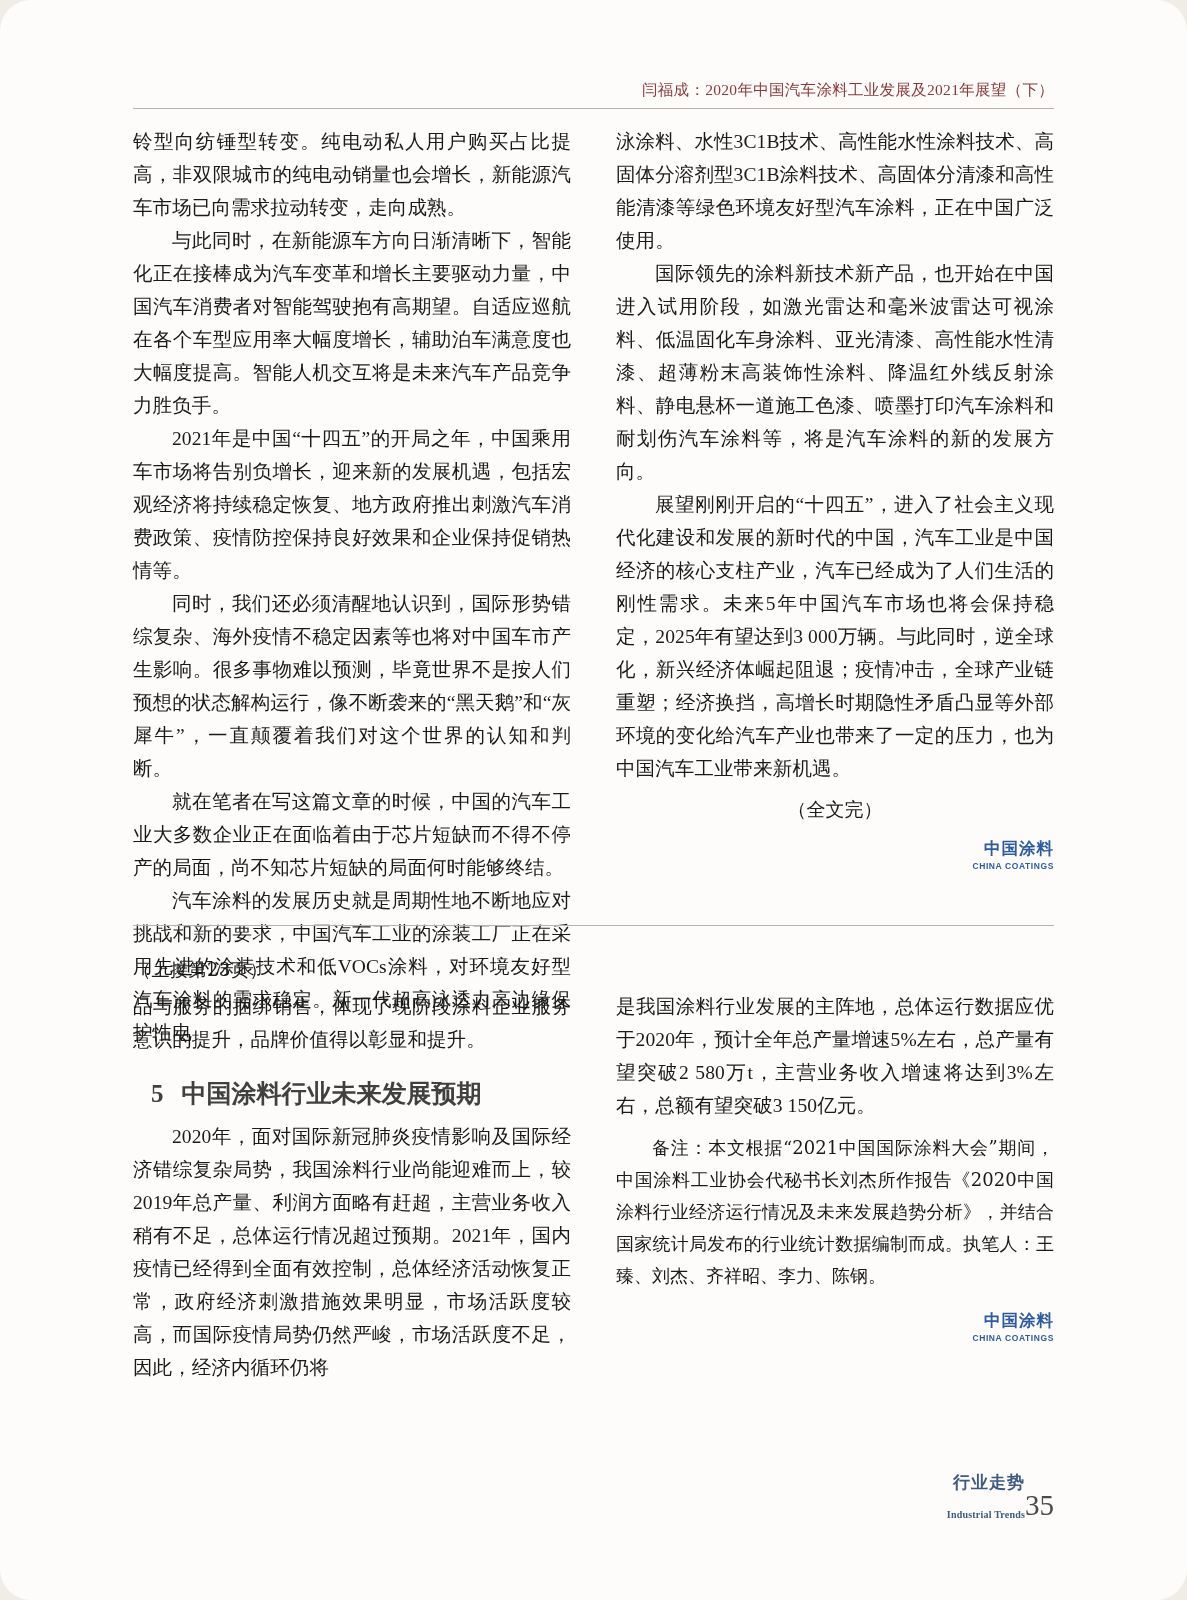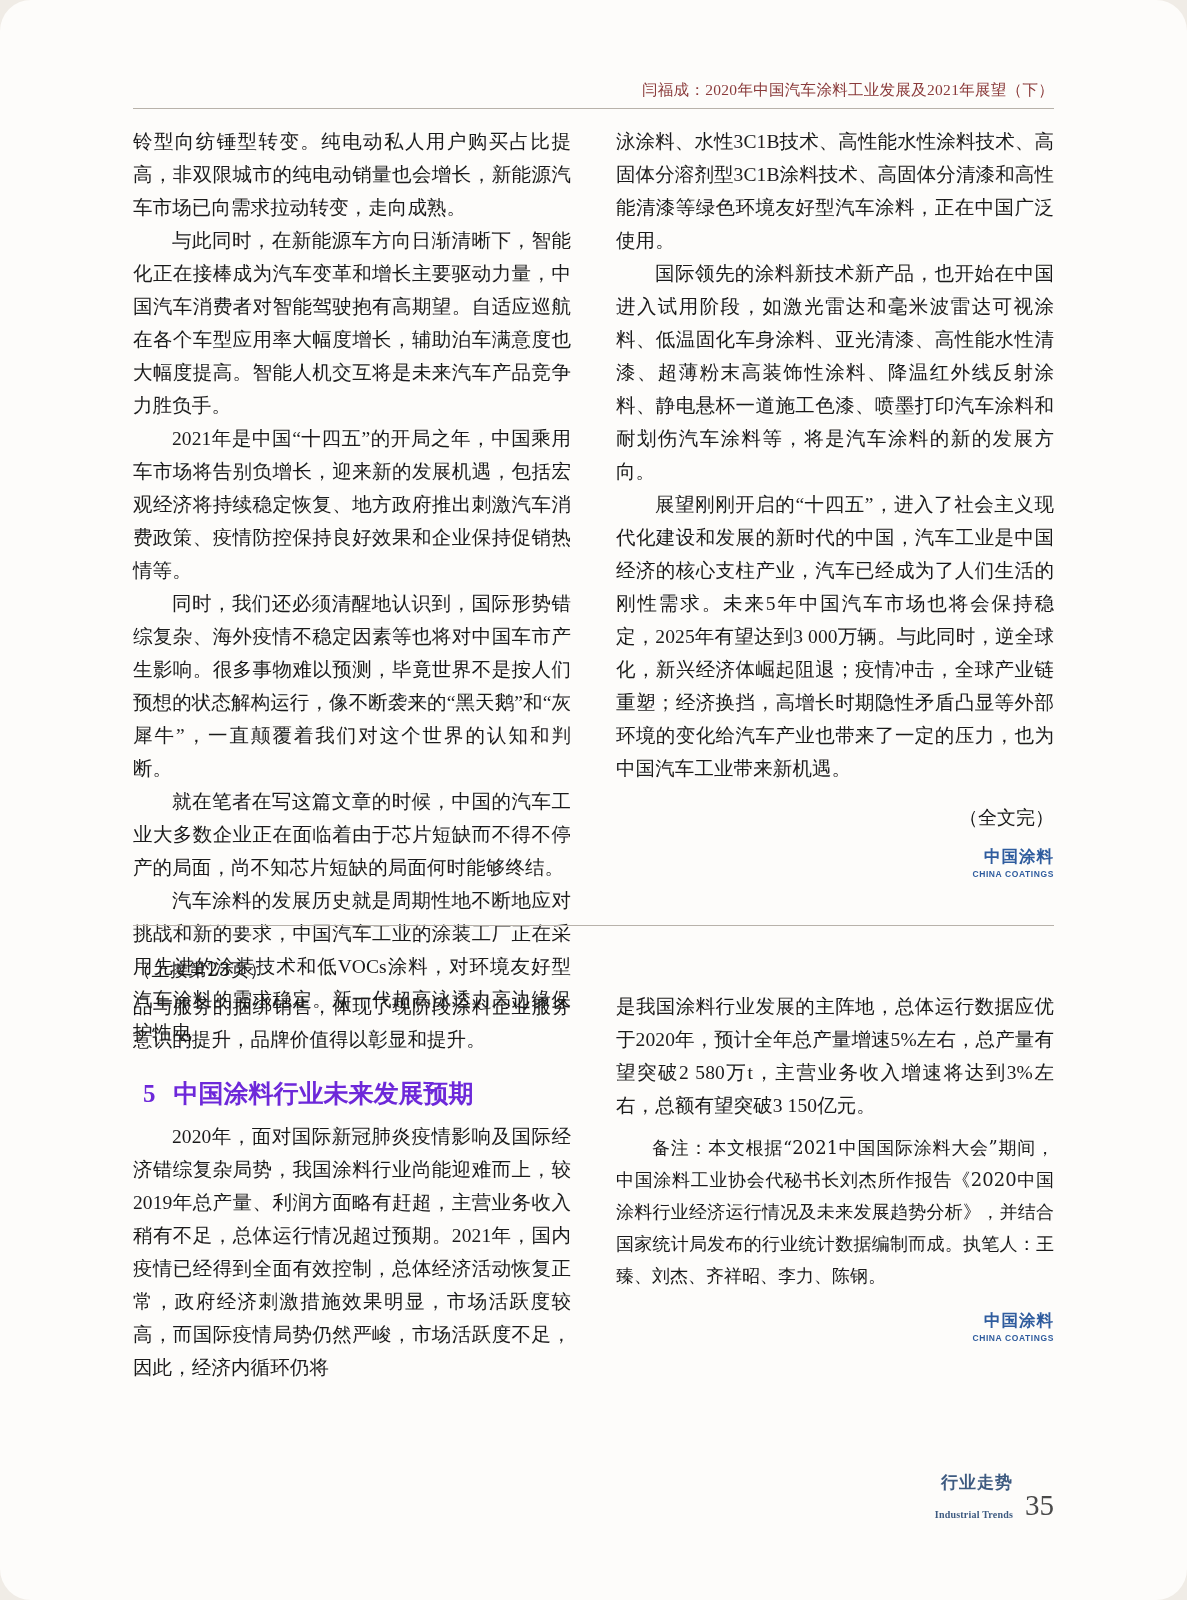--- a/index.html
+++ b/index.html
@@ -62,23 +62,23 @@
     margin: 7px 0 4px 0;
     font-size: 20.5px;
     font-weight: bold;
     color: #b5442e;
     line-height: 33px;
   }
   h3.sub .num {
     margin-right: 14px;
   }
   .end-note {
-    margin-top: 16px;
+    margin-top: 8px;
     font-size: 19px;
-    text-align: right;
+    text-align: center;
     line-height: 33px;
   }
   .logo {
     margin-top: 12px;
     text-align: right;
   }
   .logo .cn {
     font-size: 16.5px;
     color: #2f5c9e;
     font-weight: bold;
@@ -110,45 +110,44 @@
   }
   .columns2 {
     position: absolute;
     top: 990px;
     left: 133px;
     width: 921px;
     display: flex;
     gap: 45px;
   }
   h2.sec {
-    margin: 18px 0 6px 10px;
+    margin: 18px 0 6px 18px;
     font-size: 25px;
     font-weight: bold;
-    color: #6d28d9;
+    color: #404040;
     line-height: 40px;
   }
   h2.sec .num {
     margin-right: 18px;
   }
   .remark {
     margin-top: 10px;
     font-size: 18px;
     line-height: 32px;
     text-align: justify;
     text-justify: inter-ideograph;
     font-family: "DejaVu Serif", serif;
     text-indent: 2em;
   }
   .footer {
     position: absolute;
     bottom: 78px;
     right: 133px;
     display: flex;
     align-items: flex-end;
-    gap: 12px;
   }
   .footer-txt {
     text-align: right;
     padding-bottom: 2px;
   }
   .footer-cn {
     font-size: 17px;
     color: #3d5a80;
     font-weight: bold;
     letter-spacing: 1px;

